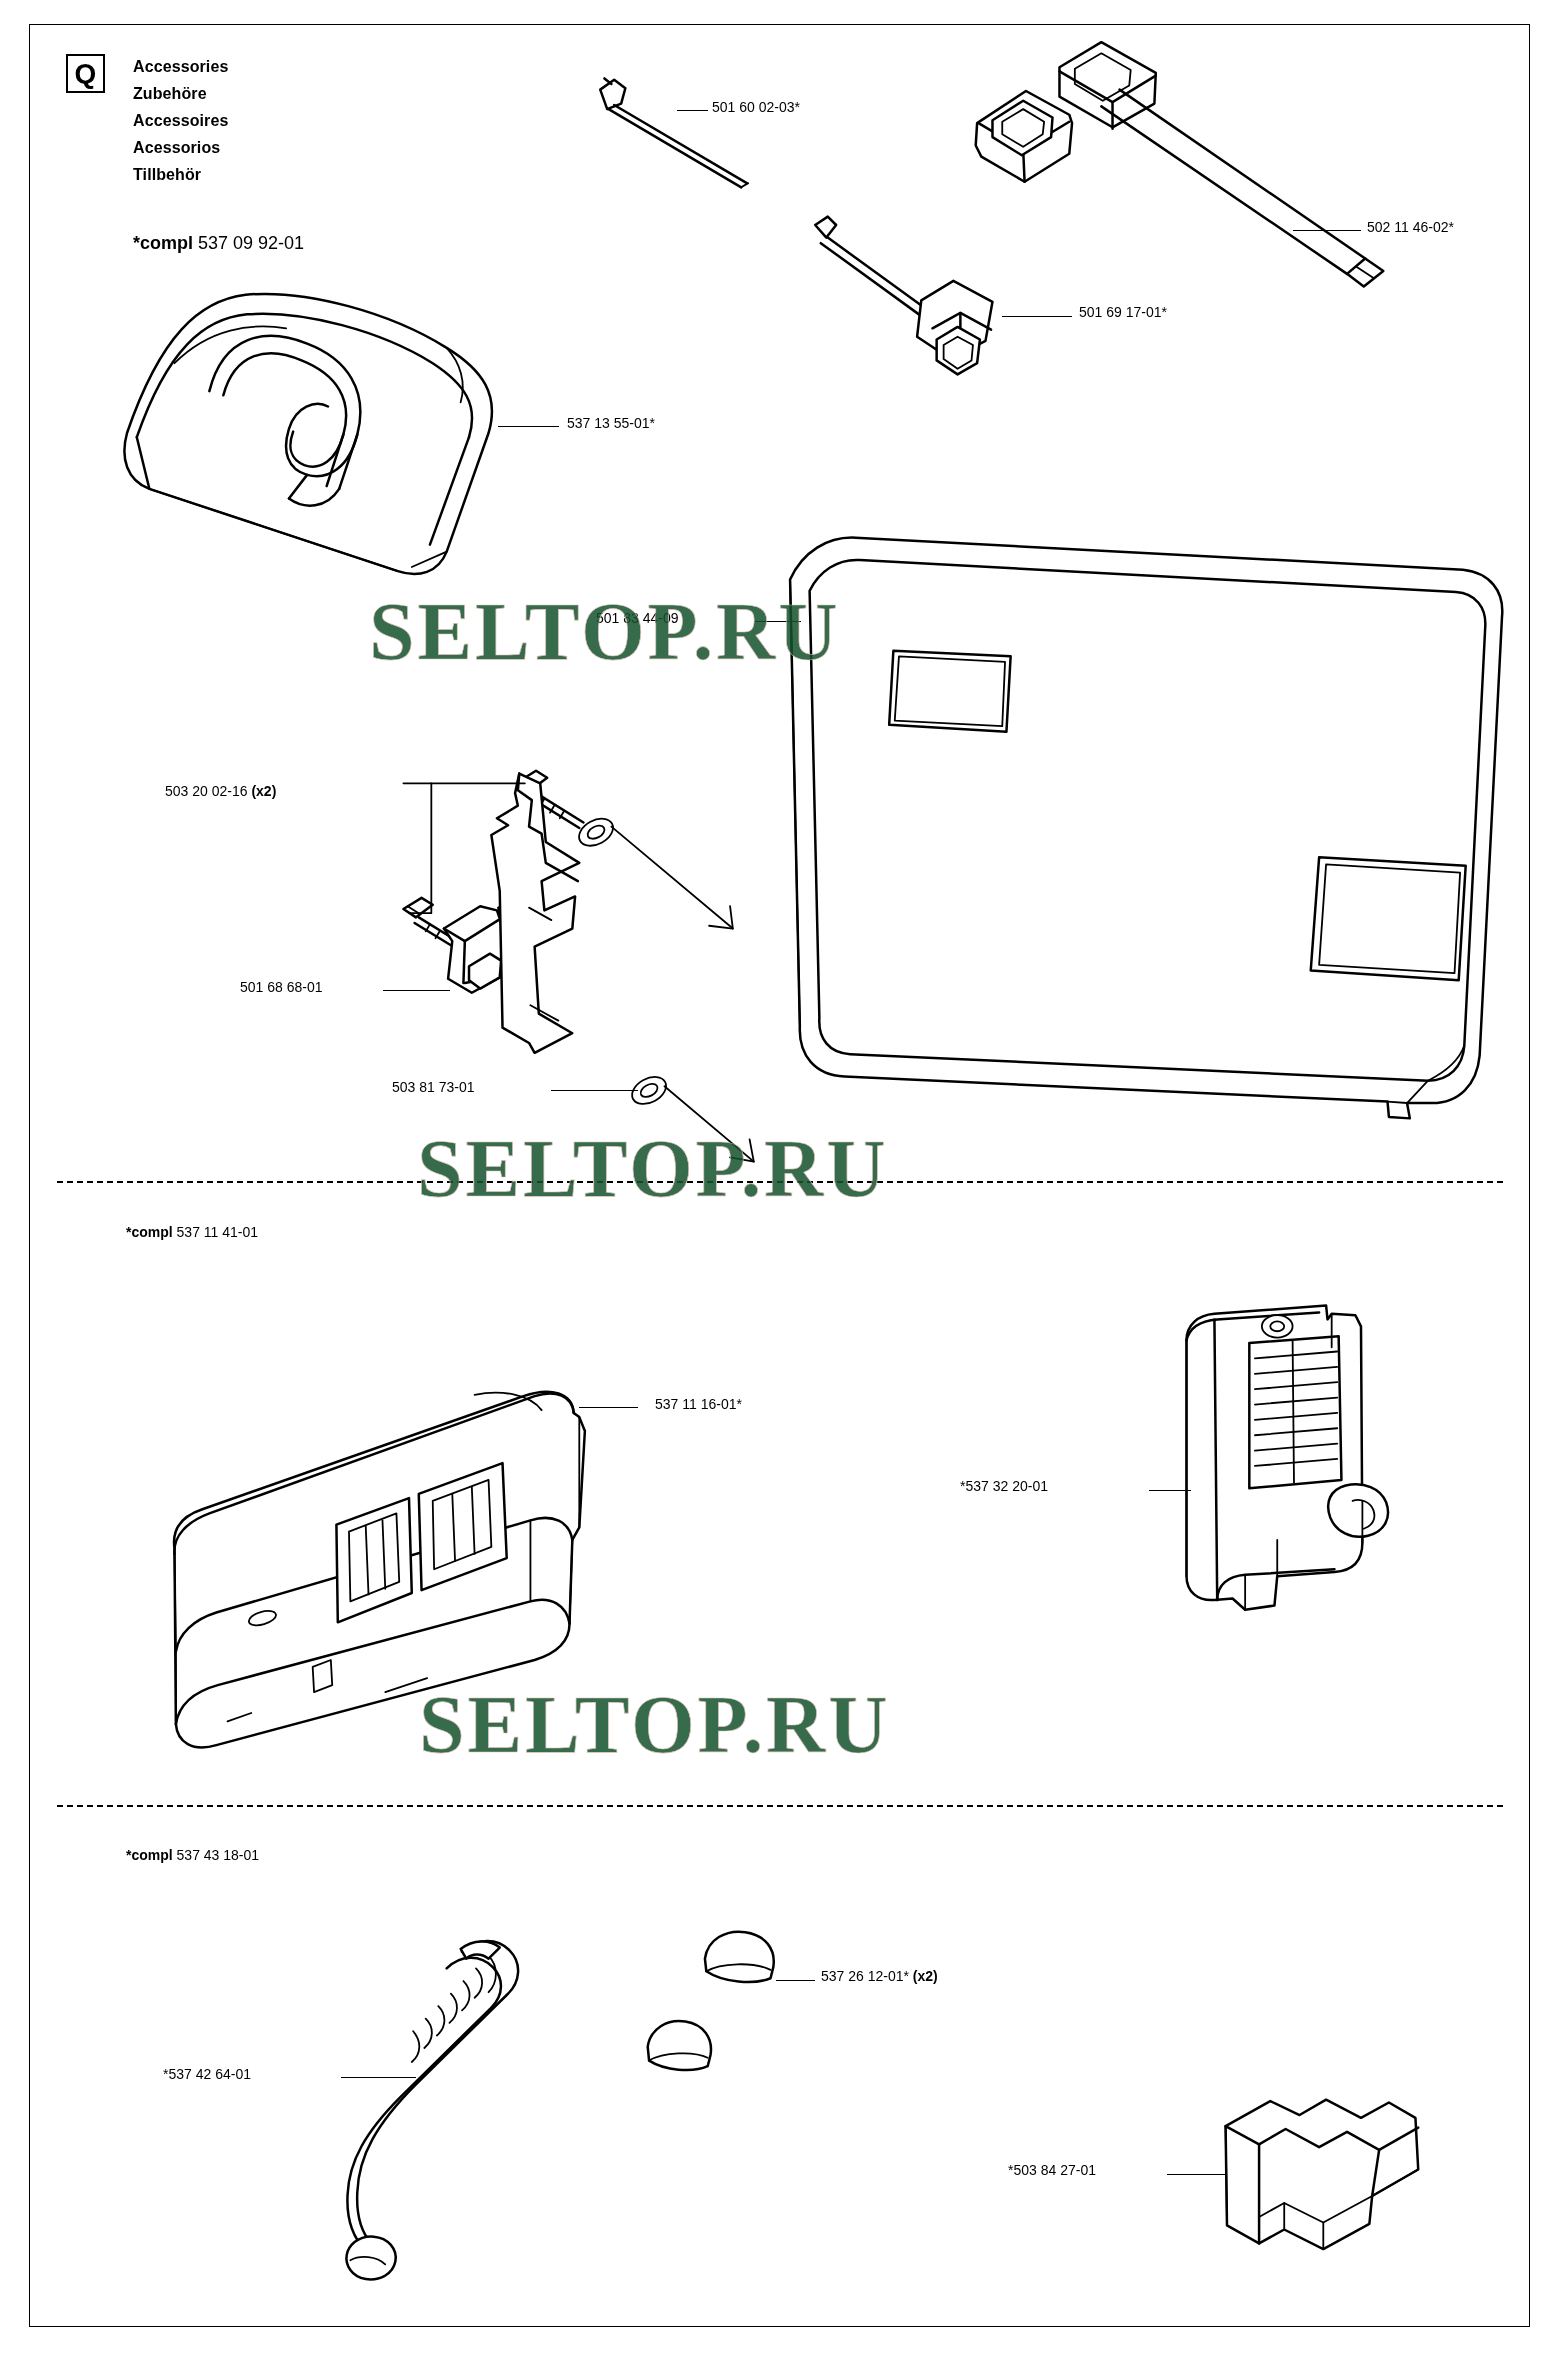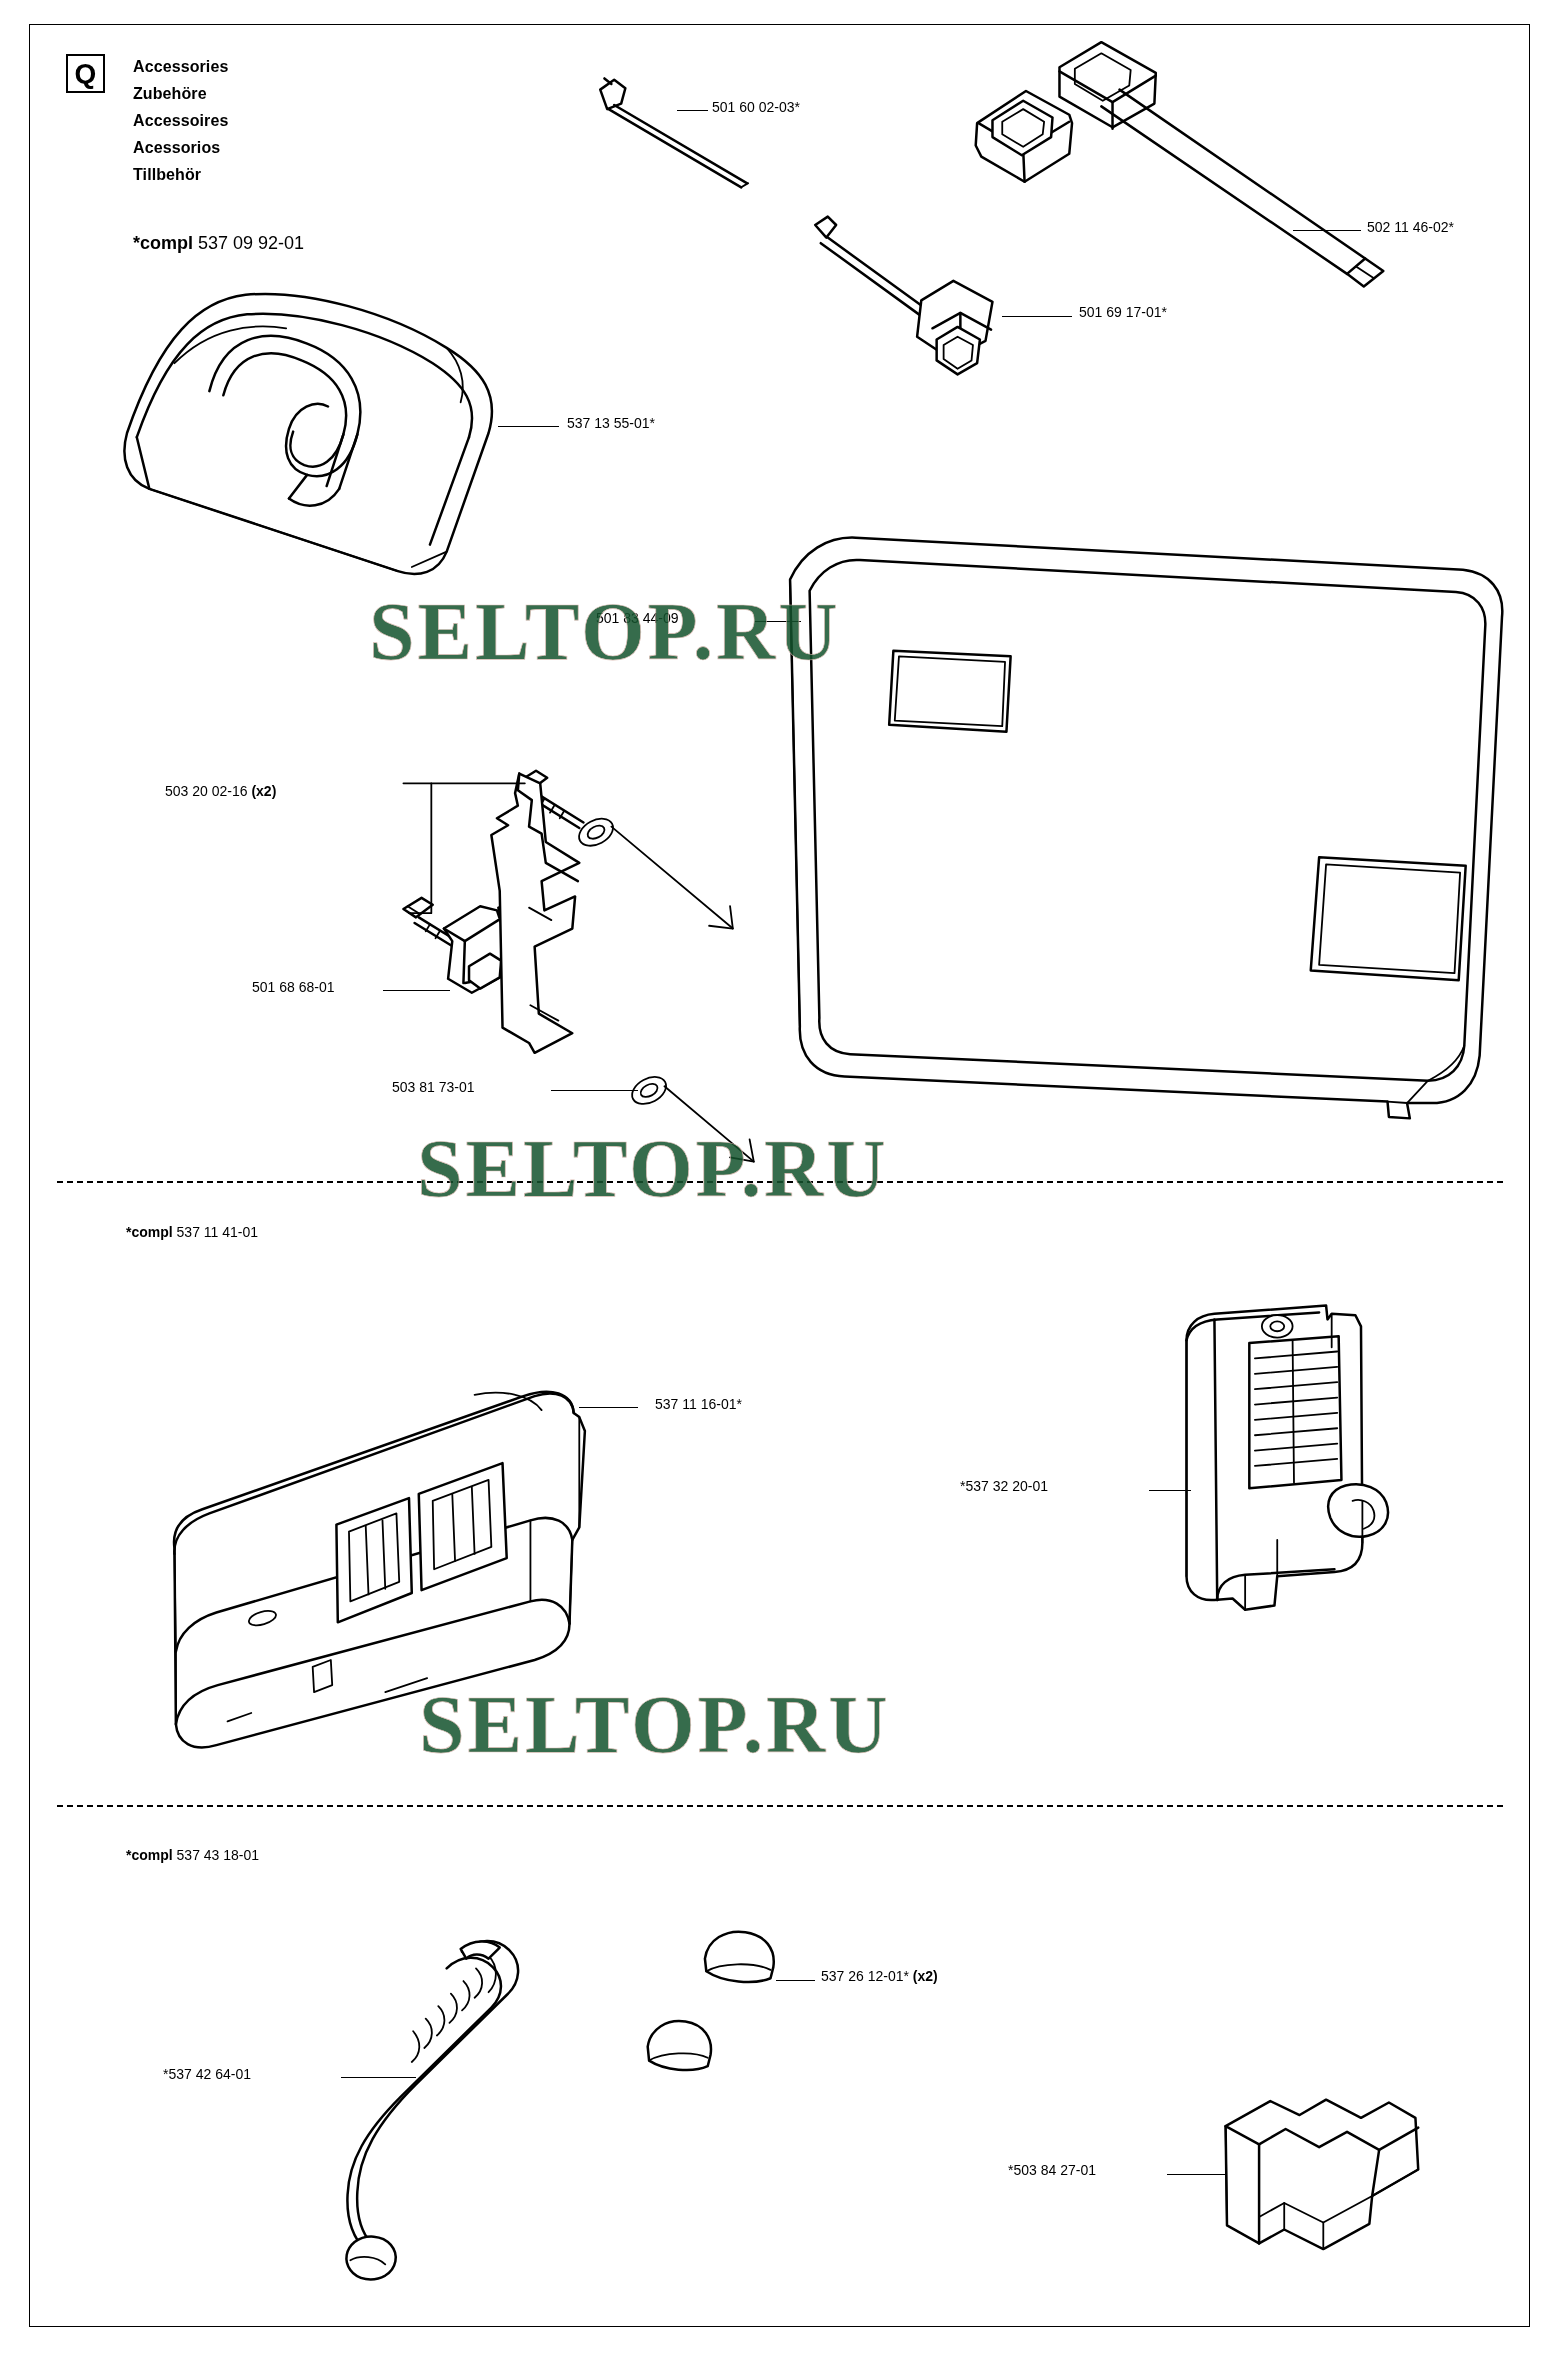--- a/index.html
+++ b/index.html
@@ -363,21 +363,21 @@
   <div class="leader" style="left:755px; top:621px; width:46px;"></div>
   <div class="lbl" style="left:596px; top:610px;">
     <span>501 83 44-09</span>
   </div>
 
   <div class="lbl" style="left:165px; top:783px;">
     <span>503 20 02-16</span> <b>(x2)</b>
   </div>
 
   <div class="leader" style="left:383px; top:990px; width:67px;"></div>
-  <div class="lbl" style="left:252px; top:979px;">
+  <div class="lbl" style="left:240px; top:979px;">
     <span>501 68 68-01</span>
   </div>
 
   <div class="leader" style="left:551px; top:1090px; width:87px;"></div>
   <div class="lbl" style="left:392px; top:1079px;">
     <span>503 81 73-01</span>
   </div>
 
   <div class="separator" style="top:1181px;"></div>
 

